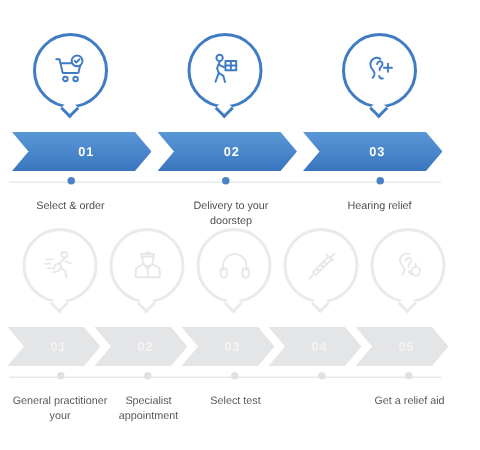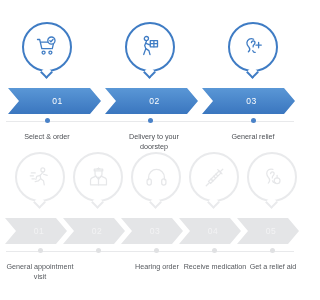--- a/index.html
+++ b/index.html
@@ -37,21 +37,21 @@
   
   .chevrons{position:relative;height:26px;margin-top:8px;}
   .chev{
     position:absolute;top:0;height:26px;
     display:flex;align-items:center;justify-content:center;
     clip-path:polygon(0 0, calc(100% - 11px) 0, 100% 50%, calc(100% - 11px) 100%, 0 100%, 11px 50%);
   }
   .row-blue .chev{background:linear-gradient(180deg,#5a97d6 0%,#3a76bf 100%);}
   .row-gray .chev{background:#e4e5e7;}
   .chev span{
-    font-size:8.5px;font-weight:normal;letter-spacing:.6px;
+    font-size:8.5px;font-weight:bold;letter-spacing:.6px;
     line-height:1;padding-left:6px;
   }
   .row-blue .chev span{color:#ffffff;}
   .row-gray .chev span{color:#f3f3f4;}
 
   
   .connector{position:relative;height:10px;margin-top:3px;}
   .cline{position:absolute;left:6px;right:6px;top:4px;height:1px;background:#e8e9eb;}
   .cdot{position:absolute;top:1px;width:5px;height:5px;border-radius:50%;margin-left:-2.5px;}
   .row-blue .cdot{background:#4a82c8;}
@@ -127,21 +127,21 @@
     <div class="connector">
       <div class="cline"></div>
       <div class="cdot" style="left:47px"></div>
       <div class="cdot" style="left:150px"></div>
       <div class="cdot" style="left:253px"></div>
     </div>
 
     <div class="captions">
       <div class="cap" style="left:12px;width:70px">Select &amp; order</div>
       <div class="cap" style="left:117px;width:74px">Delivery to your  doorstep</div>
-      <div class="cap" style="left:215px;width:76px">General relief</div>
+      <div class="cap" style="left:215px;width:76px">Hearing relief</div>
     </div>
   </div>
 
   <div class="row row-gray">
 
     <div class="icons">
 
       <div class="badge" style="left:15px">
         <span>
           <svg width="25" height="25" viewBox="0 0 26 26" fill="none" stroke="#e6e7e9" stroke-width="1.3" stroke-linecap="round" stroke-linejoin="round">
@@ -225,20 +225,20 @@
     <div class="connector">
       <div class="cline"></div>
       <div class="cdot" style="left:40px"></div>
       <div class="cdot" style="left:98px"></div>
       <div class="cdot" style="left:156px"></div>
       <div class="cdot" style="left:214px"></div>
       <div class="cdot" style="left:272px"></div>
     </div>
 
     <div class="captions">
-      <div class="cap" style="left:3px;width:74px">General appointment visit</div>
-      <div class="cap" style="left:122px;width:70px">Hearing order</div>
-      <div class="cap" style="left:180px;width:70px">Receive medication</div>
+      <div class="cap" style="left:3px;width:74px">General practitioner your</div>
+      <div class="cap" style="left:63px;width:72px">Specialist appointment</div>
+      <div class="cap" style="left:122px;width:70px">Select test</div>
       <div class="cap" style="left:238px;width:70px">Get a relief aid</div>
     </div>
   </div>
 
 </div>
 
 </body></html>

